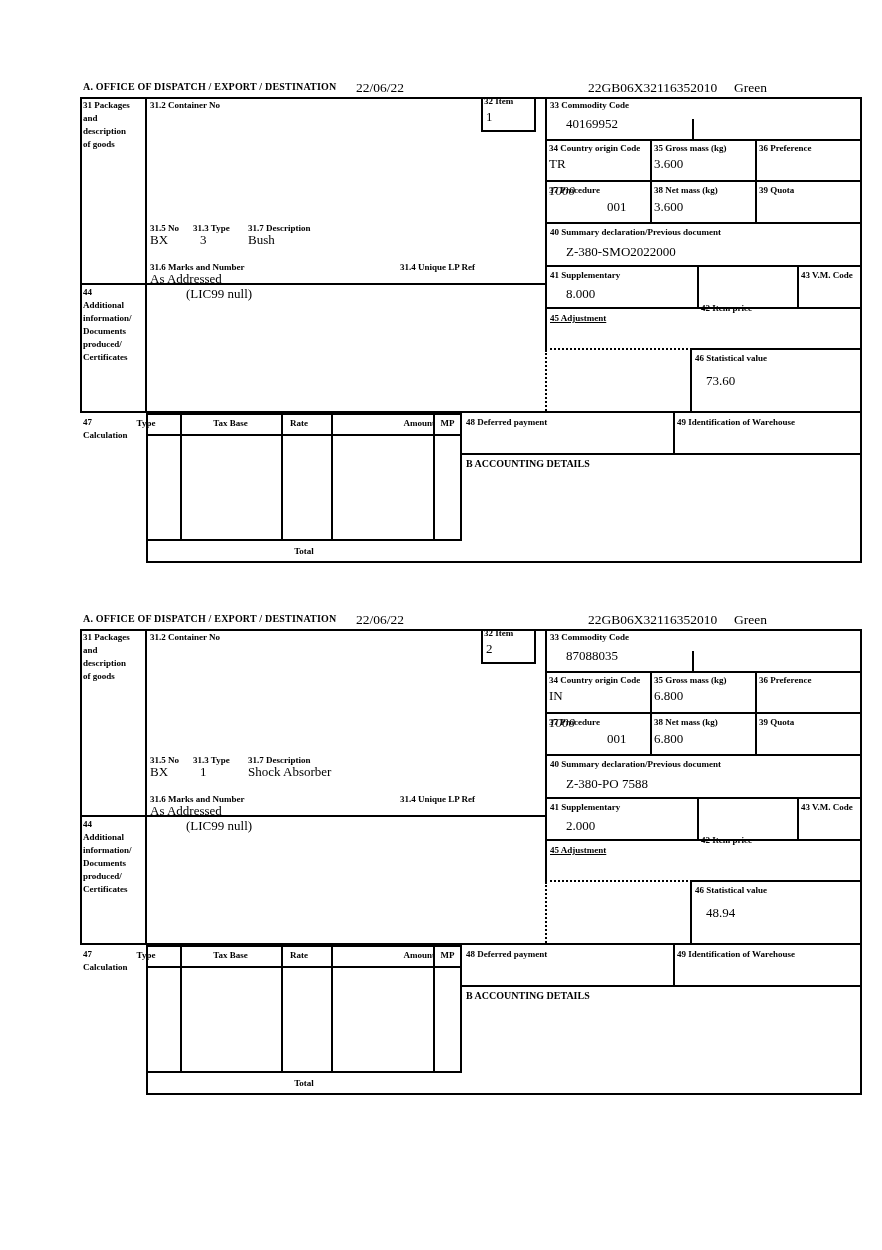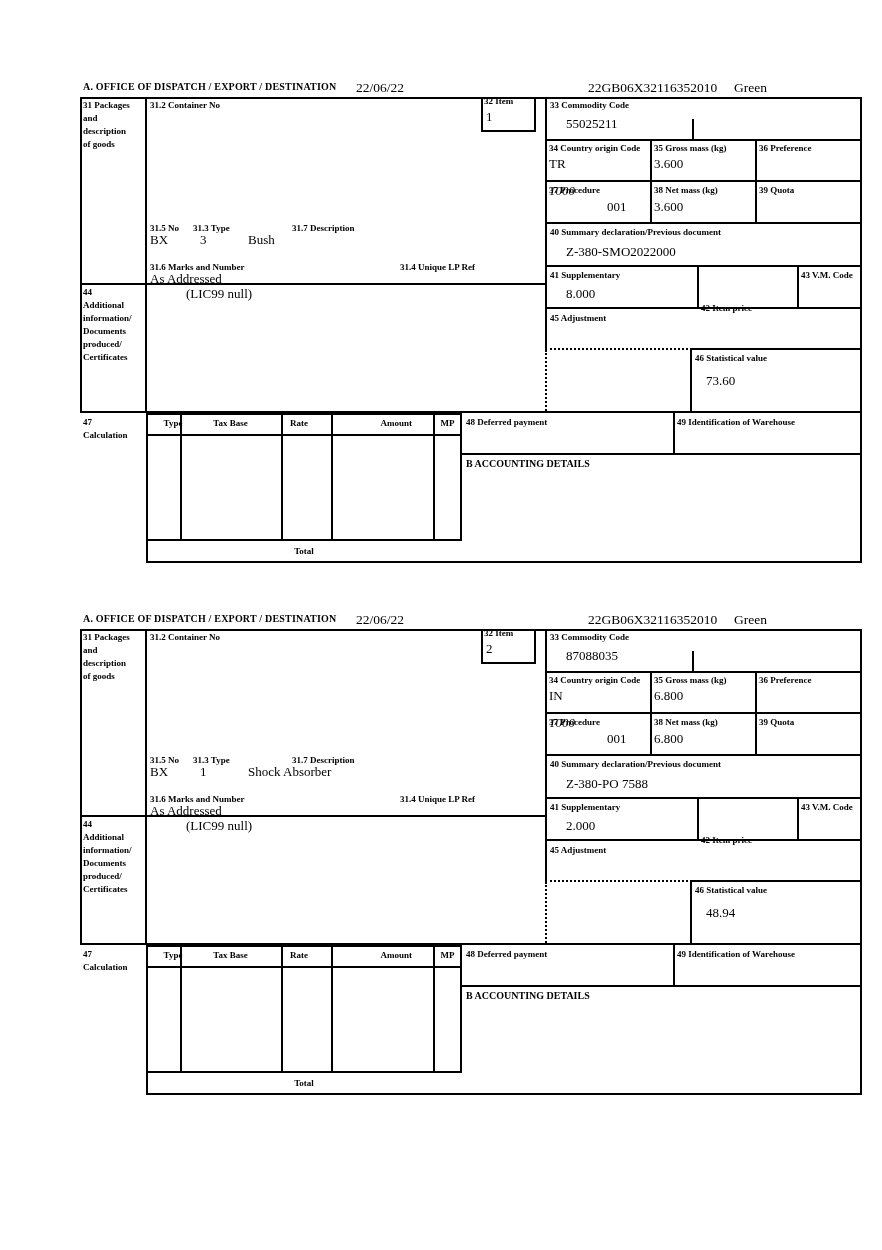--- a/index.html
+++ b/index.html
@@ -56,37 +56,37 @@
   .t-31c { left:3px; top:46px; } .t-31d { left:3px; top:59px; }
   .t-312 { left:70px; top:20px; }
   .t-32  { left:404px; top:16px; } .v-item { left:406px; top:30px; }
   .t-33  { left:470px; top:20px; } .v-comm { left:486px; top:37px; }
   .t-34  { left:469px; top:63px; } .v-orig  { left:469px; top:77px; }
   .t-35  { left:574px; top:63px; } .v-gross { left:574px; top:77px; }
   .t-36  { left:679px; top:63px; }
   .t-37  { left:469px; top:105px; } .v-proc { left:469px; top:104px;font-style:italic; } .v-proc2 { left:527px; top:120px; }
   .t-38  { left:574px; top:105px; } .v-net  { left:574px; top:120px; }
   .t-39  { left:679px; top:105px;text-align:right; }
-  .t-315 { left:70px; top:143px; } .t-313 { left:113px; top:143px; } .t-317 { left:168px; top:143px;margin-left:44px; }
+  .t-315 { left:70px; top:143px; } .t-313 { left:113px; top:143px; } .t-317 { left:168px; top:143px; }
   .v-pno { left:70px; top:153px; } .v-ptype { left:120px; top:153px; } .v-desc { left:168px; top:153px; }
   .t-316 { left:70px; top:182px; } .t-314 { left:320px; top:182px; }
   .v-marks { left:70px; top:192px; }
   .t-40  { left:470px; top:147px; } .v-prev { left:486px; top:165px; }
   .t-41  { left:470px; top:190px; } .v-supp { left:486px; top:207px; }
   .t-42  { left:621px; top:190px;margin-top:33px; } .t-43 { left:721px; top:190px; }
   .t-44a { left:3px; top:207px; } .t-44b { left:3px; top:220px; } .t-44c { left:3px; top:233px; }
   .t-44d { left:3px; top:246px; } .t-44e { left:3px; top:259px; } .t-44f { left:3px; top:272px; }
   .v-add { left:70px; top:207px;margin-left:36px; }
-  .t-45  { left:470px; top:233px; }
+  .t-45  { left:470px; top:233px;text-decoration:underline; }
   .t-46  { left:615px; top:273px; } .v-stat { left:626px; top:294px; }
   .t-47a { left:3px; top:337px; } .t-47b { left:3px; top:350px; }
-  .th-type { left:76px;  top:338px; width:34px; }
+  .th-type { left:49px;  top:338px; width:34px; }
   .th-tb   { left:100px; top:338px; width:101px; }
   .th-rate { left:201px; top:338px; width:32px; padding-right:5px; }
-  .th-amt  { left:251px; top:338px; width:109px; padding-right:28px; }
+  .th-amt  { left:251px; top:338px; width:109px; padding-right:5px; }
   .th-mp   { left:353px; top:338px; width:29px; }
   .t-total { left:66px;  top:466px; width:316px; }
   .t-48  { left:386px; top:337px; }
   .t-49  { left:597px; top:337px; }
   .t-acct{ left:386px; top:378px; font-size:10px; font-weight:bold; white-space:nowrap; }
 </style>
 </head>
 <body>
 
 <section class="decl" style="top:80px">
@@ -125,21 +125,21 @@
   <div class="ln l-v4849"></div>
 
   <div class="lbl t-31a">31 Packages</div>
   <div class="lbl t-31b">and</div>
   <div class="lbl t-31c">description</div>
   <div class="lbl t-31d">of goods</div>
   <div class="lbl t-312">31.2 Container No</div>
   <div class="lbl t-32">32 Item</div>
   <div class="val v-item">1</div>
   <div class="lbl t-33">33 Commodity Code</div>
-  <div class="val v-comm">55025211</div>
+  <div class="val v-comm">40169952</div>
   <div class="lbl t-34">34 Country origin Code</div>
   <div class="val v-orig">TR</div>
   <div class="lbl t-35">35 Gross mass (kg)</div>
   <div class="val v-gross">3.600</div>
   <div class="lbl t-36">36 Preference</div>
   <div class="lbl t-37">37 Procedure</div>
   <div class="val v-proc">1000</div>
   <div class="val v-proc2">001</div>
   <div class="lbl t-38">38 Net mass (kg)</div>
   <div class="val v-net">3.600</div>

